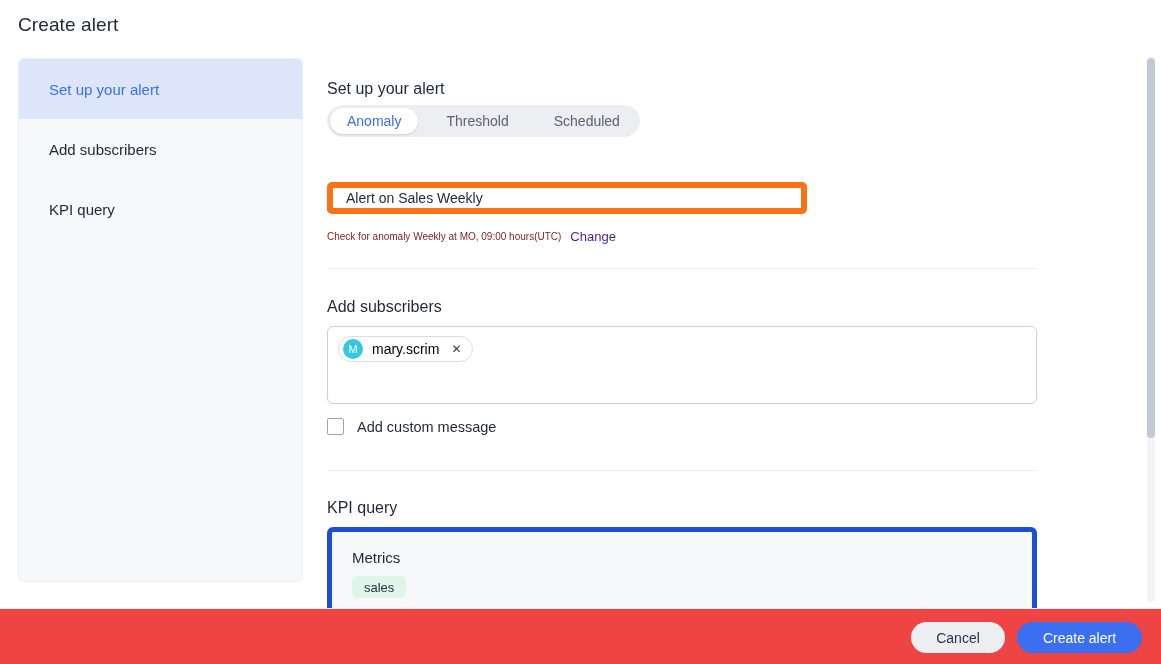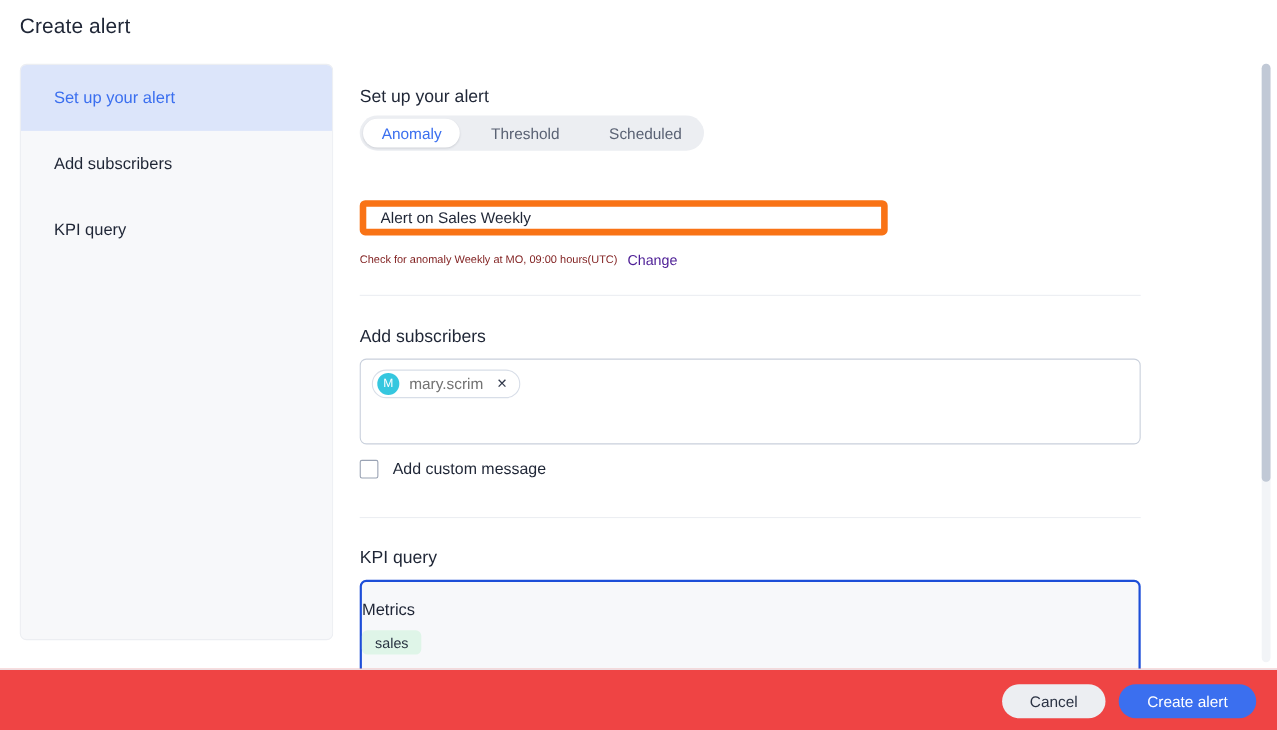--- a/index.html
+++ b/index.html
@@ -99,40 +99,40 @@
     display: inline-flex; align-items: center; gap: 9px;
     height: 26px; padding: 0 4px 0 4px;
     border: 1px solid #d8dee8; border-radius: 999px; background: #fff;
   }
   .chip-avatar {
     width: 20px; height: 20px; border-radius: 50%;
     background: #35c7df; color: #fff;
     display: flex; align-items: center; justify-content: center;
     font-size: 11px; line-height: 1;
   }
-  .chip-label { font-size: 14px; color: #737373; }
+  .chip-label { font-size: 14px; color: #000000; }
   .chip-close {
     width: 16px; height: 16px; margin-right: 4px;
     display: flex; align-items: center; justify-content: center;
     font-size: 12px; color: #333b4d; cursor: pointer;
   }
 
   
   .check-row { display: flex; align-items: center; gap: 13px; }
   .checkbox {
     width: 17px; height: 17px; border: 1px solid #9aa3b4;
     border-radius: 2px; background: #fff; cursor: pointer;
   }
   .check-label { font-size: 14.5px; color: #1f2636; }
 
   
   .kpi-card {
     width: 710px; background: #f7f8fa;
-    border: 2px solid #1d4ed8; border-top-left-radius: 6px; border-top-right-radius: 6px;
-    padding: 17px 16px 20px 0;
+    border: 5px solid #1d4ed8; border-top-left-radius: 6px; border-top-right-radius: 6px;
+    padding: 17px 16px 20px 20px;
   }
   .kpi-card-title { font-size: 15px; color: #1f2636; margin-bottom: 10px; }
   .tag {
     display: inline-flex; align-items: center; justify-content: center;
     height: 22px; padding: 0 12px; border-radius: 5px;
     background: #dff5e8; color: #26303f; font-size: 13px;
   }
 
   
   .scrollbar-track {

